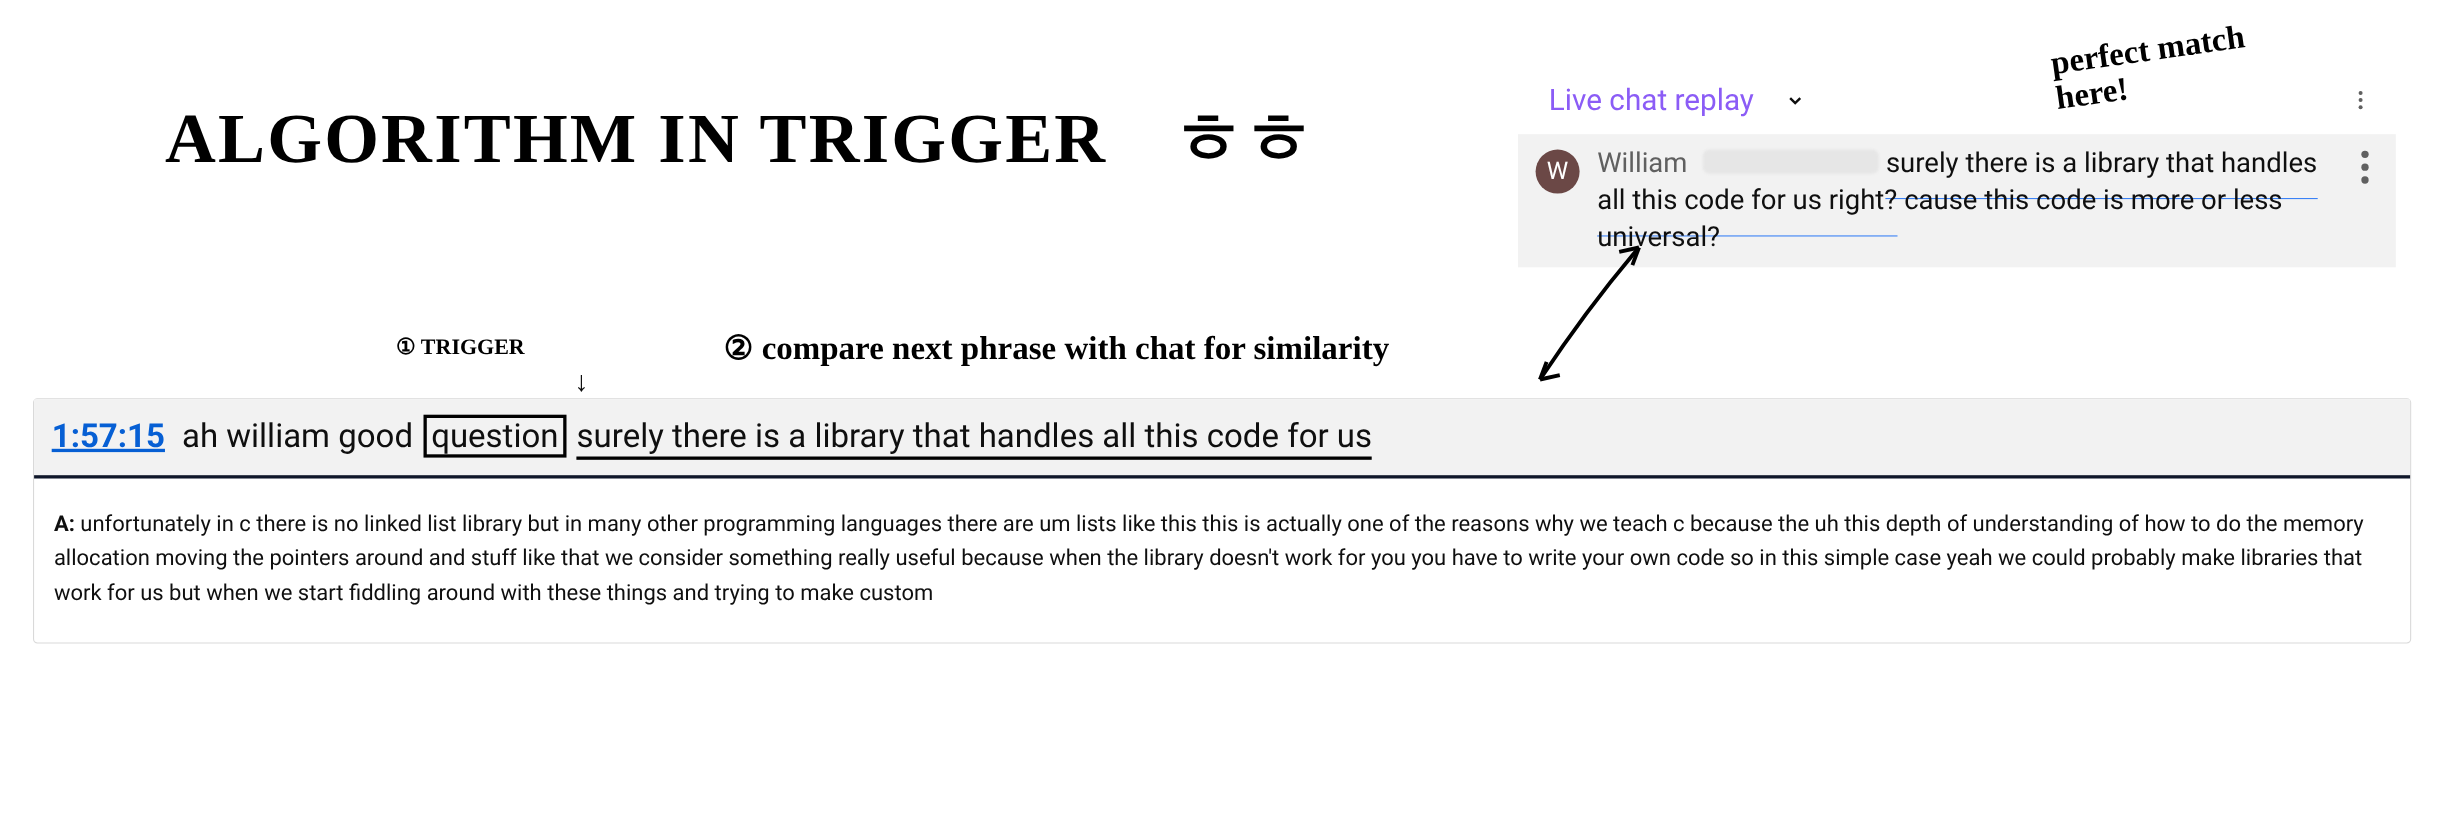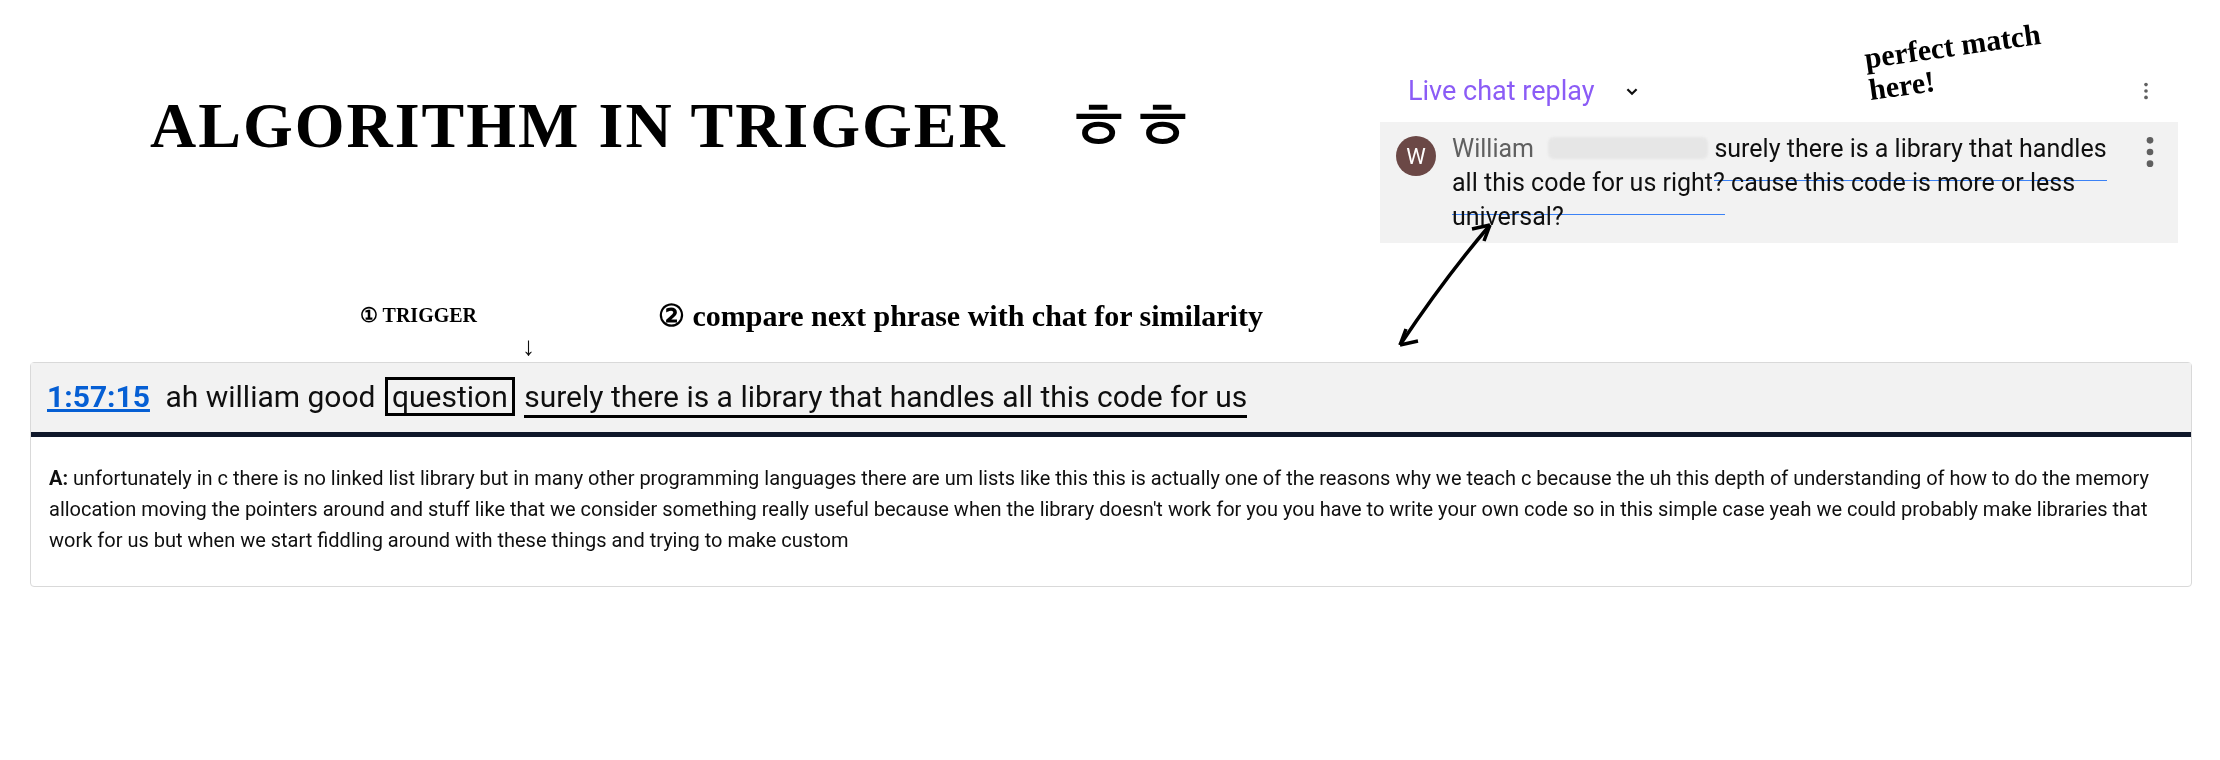--- a/index.html
+++ b/index.html
@@ -125,21 +125,21 @@
     width: 2160px;
     border: 1px solid #d9d9d9;
     border-radius: 4px;
     background: #ffffff;
   }
   .qa-header {
     background: #f2f2f2;
     padding: 14px 16px;
     font-size: 30px;
     line-height: 1.35;
-    border-bottom: 5px solid #0f172a;
+    border-bottom: 3px solid #0f172a;
     position: relative;
   }
   .ts-link {
     color: #065fd4;
     text-decoration: underline;
     font-weight: 700;
     cursor: pointer;
     margin-right: 8px;
   }
   .q-box {

